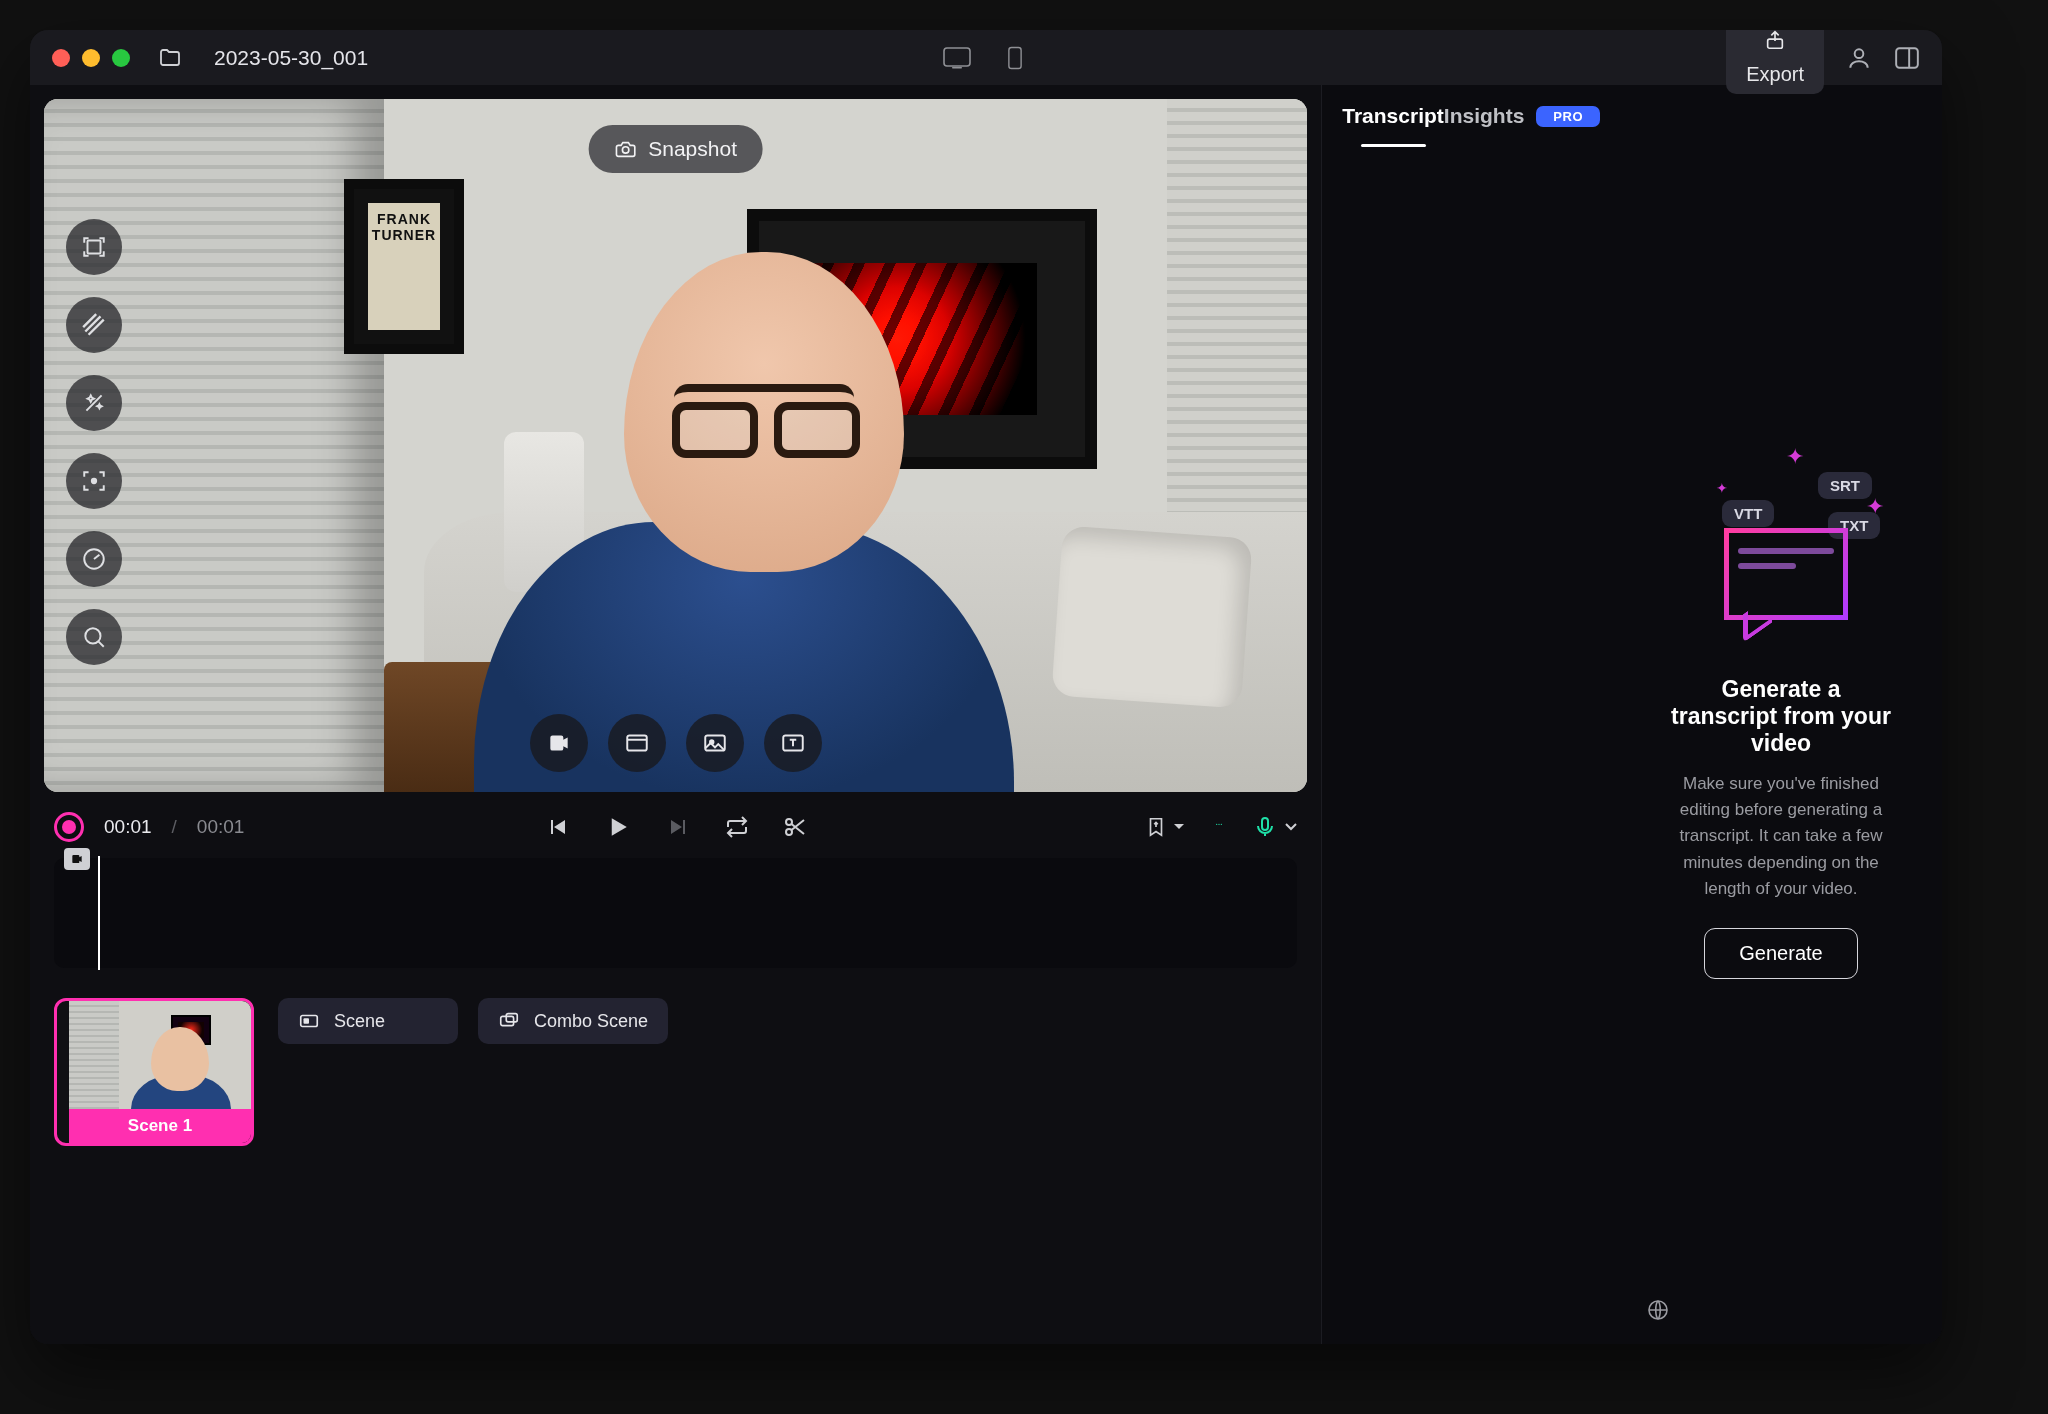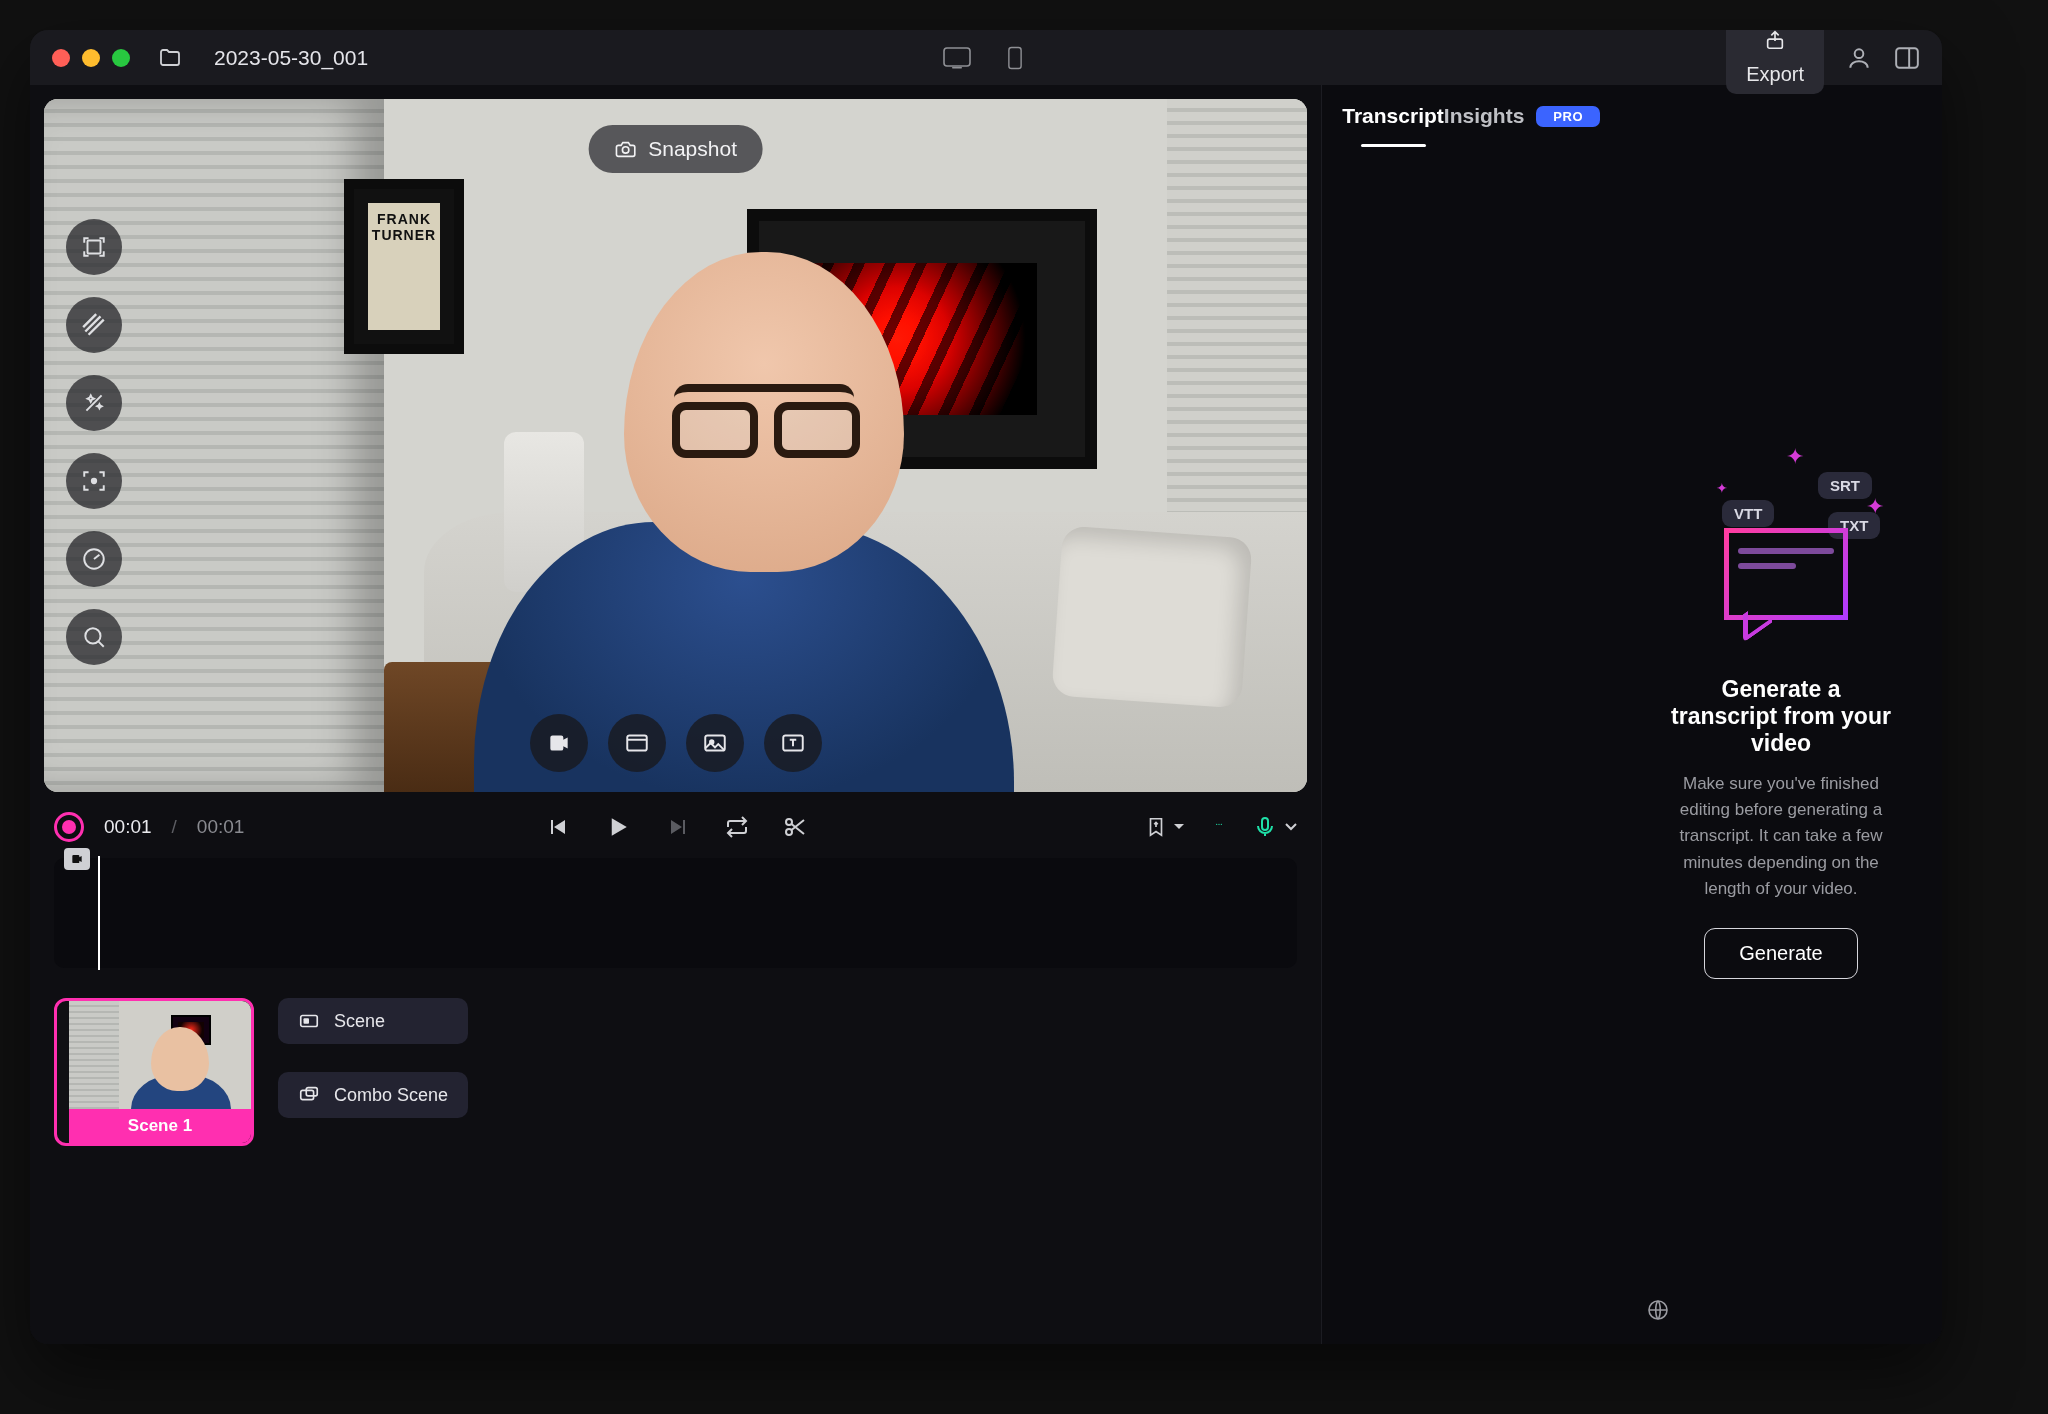--- a/index.html
+++ b/index.html
@@ -83,21 +83,21 @@
 .scene-thumb { height: 108px; background: #222; position: relative; overflow: hidden; }
 .scene-thumb .mini { position: absolute; inset: 0; }
 .scene-thumb .mini .mw { position:absolute; inset:0; background:#d0cfc9; }
 .scene-thumb .mini .mb { position:absolute; left:0; top:0; bottom:0; width:50px; background: repeating-linear-gradient(to bottom,#c9cac6 0 4px,#b5b7b3 4px 6px);}
 .scene-thumb .mini .mh { position:absolute; left:82px; top:26px; width:58px; height:64px; background:#e9c1a2; border-radius:50% 50% 46% 46%/58% 58% 44% 44%; }
 .scene-thumb .mini .mt { position:absolute; left:62px; bottom:0; width:100px; height:34px; background:#23457f; border-top-left-radius:50px 40px; border-top-right-radius:50px 40px; }
 .scene-thumb .mini .mf { position:absolute; right:40px; top:14px; width:40px; height:30px; background:#101; border:2px solid #000;}
 .scene-thumb .mini .mf::after{content:"";position:absolute;inset:5px;background:radial-gradient(circle,#ff2a1a,#120202 74%);}
 .scene-label { background: #ff2fb0; color: #fff; text-align: center; font-size: 17px; font-weight: 600; padding: 7px 0; }
 
-.scene-buttons { display: flex; flex-direction: column; gap: 28px; }
+.scene-buttons { display: flex; flex-direction: row; gap: 20px; }
 .scene-btn { display: flex; align-items: center; gap: 14px; background: #232331; color: #e6e6ea; border-radius: 10px; padding: 12px 20px; font-size: 18px; min-width: 180px; }
 
 
 .tabs { display: flex; height: 62px; align-items: stretch; padding: 0 20px; gap: 0; }
 .tab { flex: 1; display: flex; align-items: center; justify-content: center; gap: 12px; color: #bfc0c5; font-size: 21px; font-weight: 600; position: relative; }
 .tab.active { color: #fff; }
 .tab.active::after { content:""; position:absolute; left: 18%; right: 18%; bottom: 0; height: 3px; background: #fff; border-radius: 2px; }
 .pro-badge { background: #3b64ff; color: #fff; font-size: 13px; font-weight: 700; padding: 3px 17px; border-radius: 7px; letter-spacing: .5px; }
 
 .panel-body { flex: 1; display: flex; flex-direction: column; align-items: center; justify-content: center; padding: 0 46px; color: #eaeaee; position: relative; }

